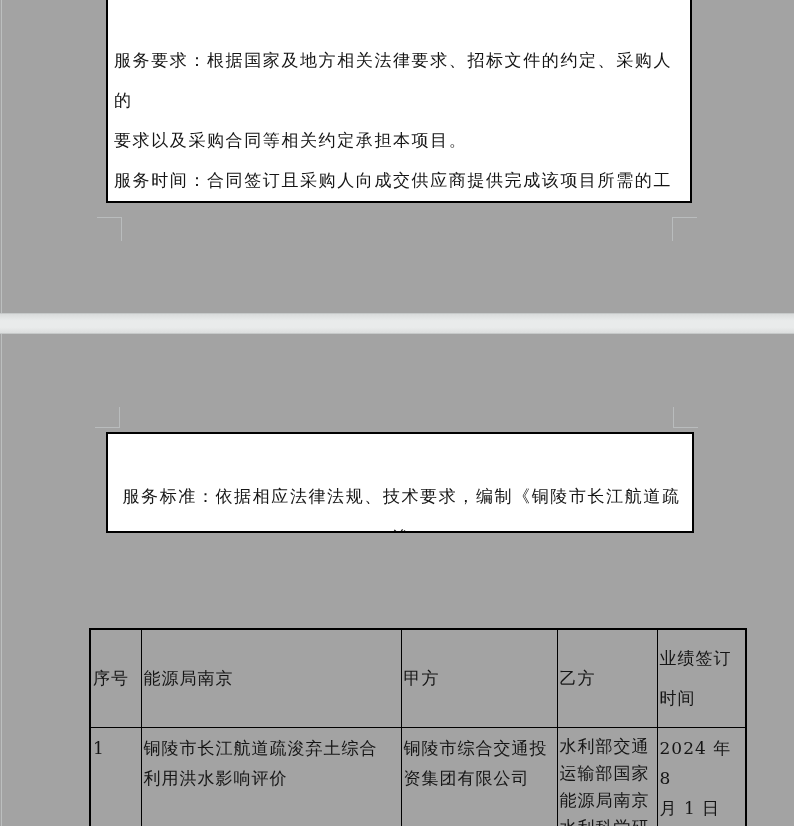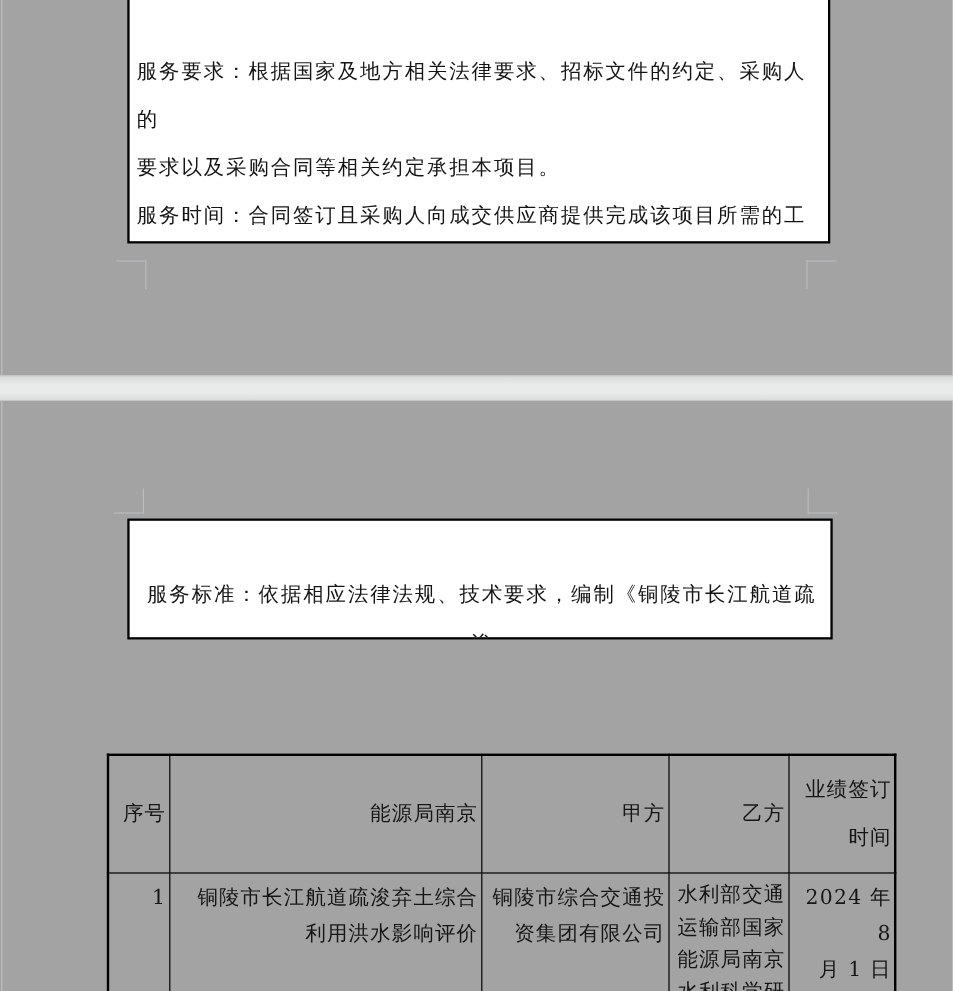--- a/index.html
+++ b/index.html
@@ -59,21 +59,21 @@
 
   
   #performance-table{
     position:absolute;left:89px;top:294px;width:656px;
     border-collapse:collapse;table-layout:fixed;
     border:2px solid #000;
     font-size:17px;
   }
   #performance-table th,#performance-table td{
     border:1px solid #000;padding:5px 2px;box-sizing:border-box;
-    text-align:right;white-space:pre-line;overflow:hidden;
+    text-align:left;white-space:pre-line;overflow:hidden;
   }
   #performance-table th{
     font-weight:normal;vertical-align:middle;line-height:40px;letter-spacing:1px;
     height:98px;
   }
   #performance-table td{vertical-align:top;height:102px;letter-spacing:1px;}
   td.cell-no    {padding-top:47px;line-height:30px;}
   td.cell-name  {padding-top:34px;line-height:30px;}
   td.cell-pa    {padding-top:34px;line-height:30px;}
   td.cell-pb    {padding-top:1px;line-height:27px;letter-spacing:2px;}

